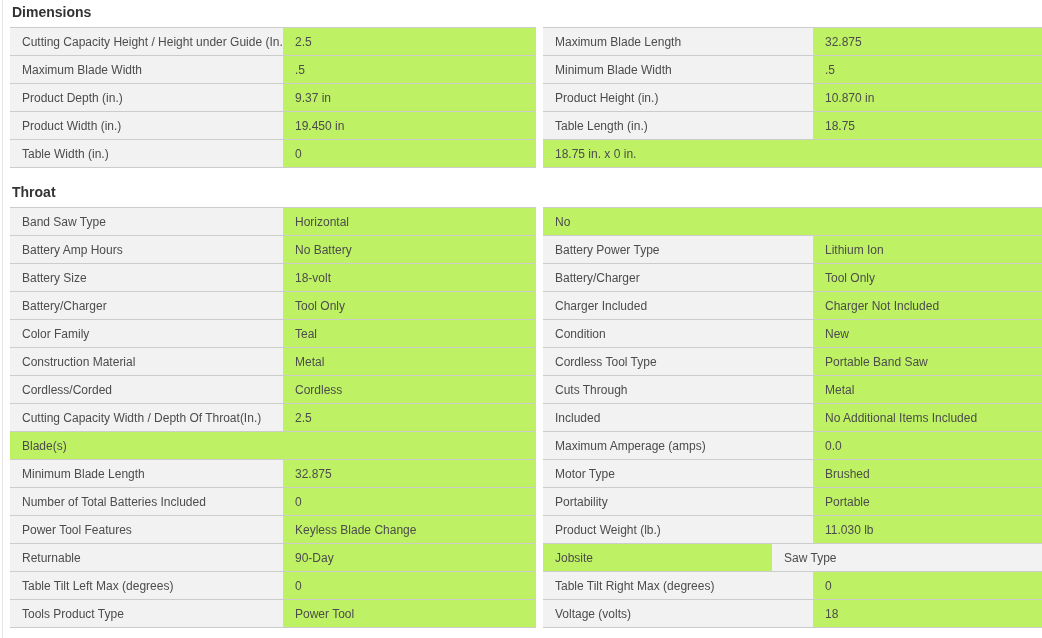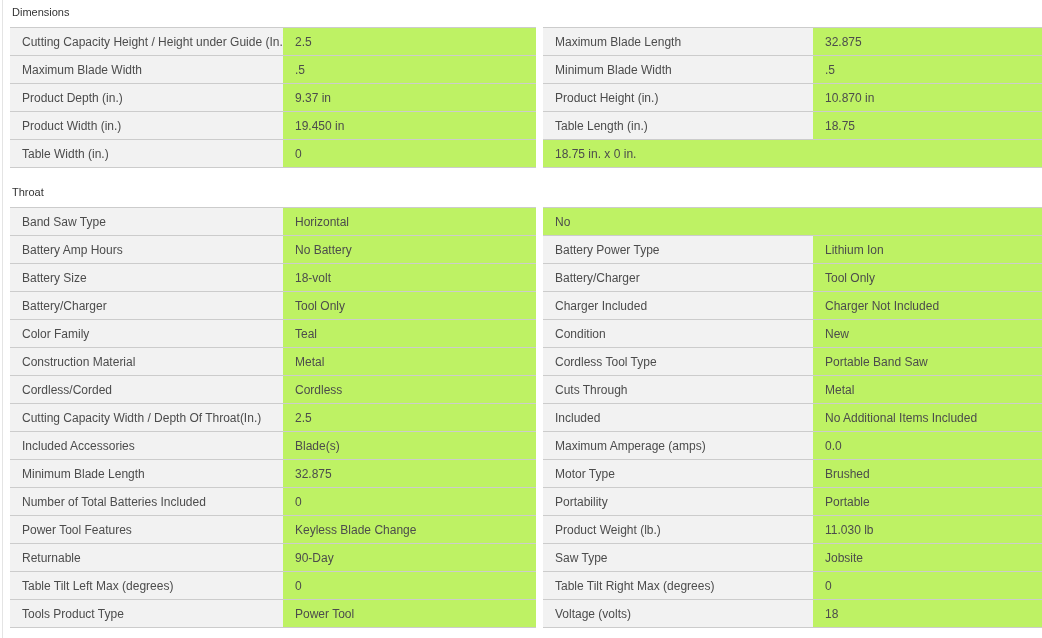--- a/index.html
+++ b/index.html
@@ -14,22 +14,22 @@
     width: 1042px; height: 638px;
     padding-top: 4px;
   }
   .page-edge-line {
     position: absolute;
     left: 2px; top: 0; bottom: 0;
     width: 1px;
     background: #e4e4e4;
   }
   .section-title {
-    font-size: 11px;
-    font-weight: normal;
+    font-size: 14px;
+    font-weight: bold;
     color: #333333;
     line-height: 16px;
     margin: 0 0 7px 12px;
   }
   .spec-section + .spec-section { margin-top: 16px; }
   .spec-grid { margin-left: 10px; width: 1032px; }
   .spec-row { display: flex; }
   .pair {
     display: flex;
     height: 28px;
@@ -190,21 +190,20 @@
               <div class="cell label">Cutting Capacity Width / Depth Of Throat(In.)</div>
               <div class="cell value">2.5</div>
             </div>
             <div class="pair right">
               <div class="cell label">Included</div>
               <div class="cell value">No Additional Items Included</div>
             </div>
           </div>
           <div class="spec-row">
             <div class="pair left">
-              <div class="cell label">Included Accessories</div>
               <div class="cell value">Blade(s)</div>
             </div>
             <div class="pair right">
               <div class="cell label">Maximum Amperage (amps)</div>
               <div class="cell value">0.0</div>
             </div>
           </div>
           <div class="spec-row">
             <div class="pair left">
               <div class="cell label">Minimum Blade Length</div>
@@ -234,22 +233,22 @@
               <div class="cell label">Product Weight (lb.)</div>
               <div class="cell value">11.030 lb</div>
             </div>
           </div>
           <div class="spec-row">
             <div class="pair left">
               <div class="cell label">Returnable</div>
               <div class="cell value">90-Day</div>
             </div>
             <div class="pair right">
+              <div class="cell value">Jobsite</div>
               <div class="cell label">Saw Type</div>
-              <div class="cell value">Jobsite</div>
             </div>
           </div>
           <div class="spec-row">
             <div class="pair left">
               <div class="cell label">Table Tilt Left Max (degrees)</div>
               <div class="cell value">0</div>
             </div>
             <div class="pair right">
               <div class="cell label">Table Tilt Right Max (degrees)</div>
               <div class="cell value">0</div>

